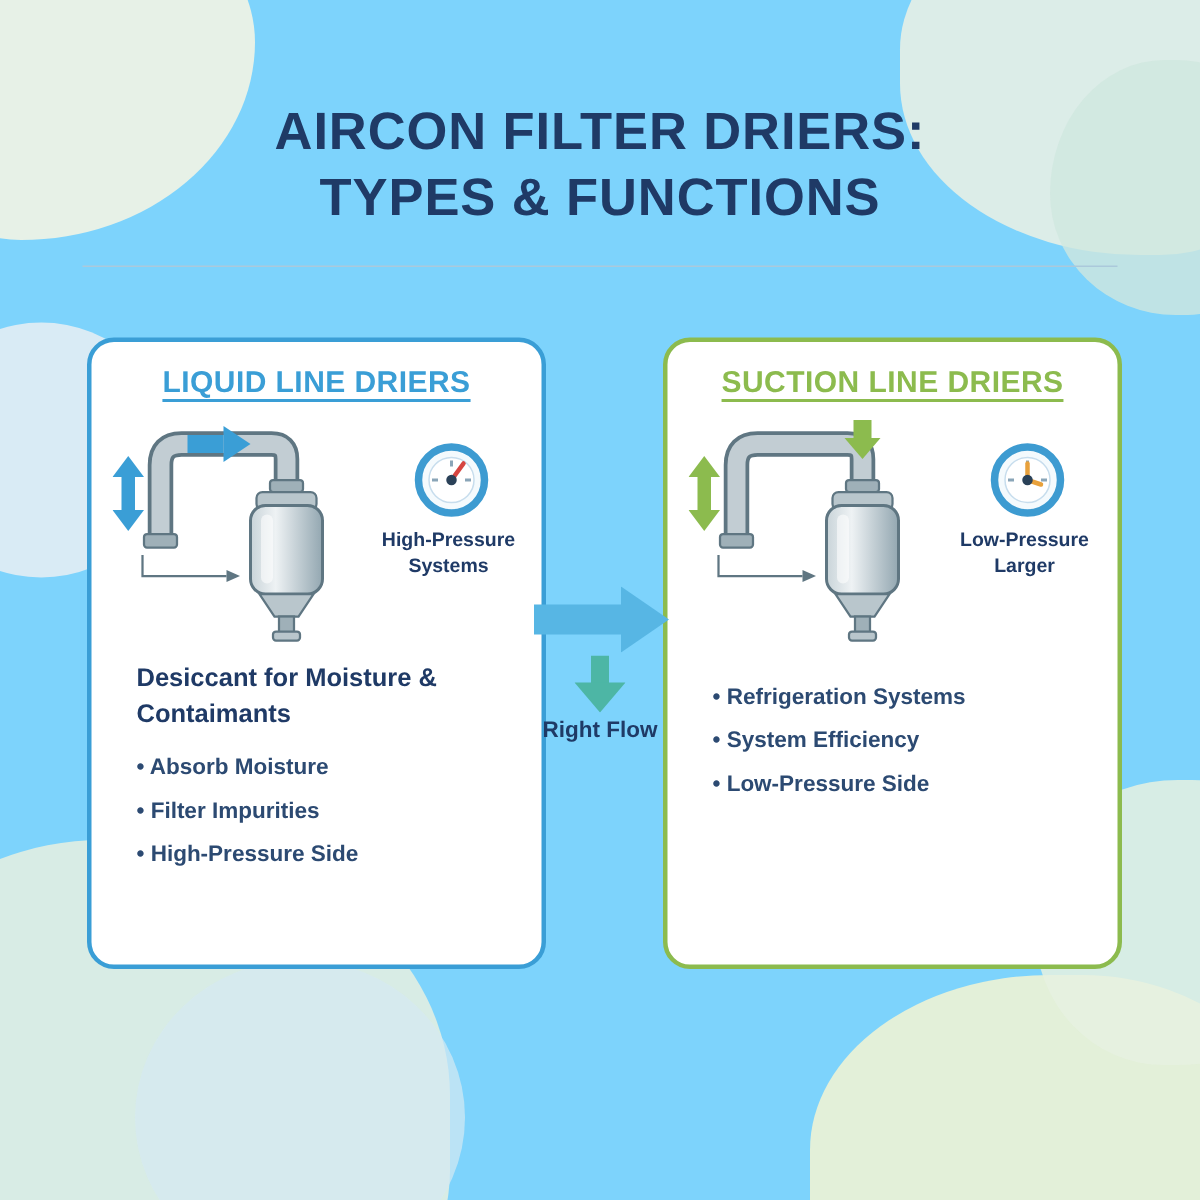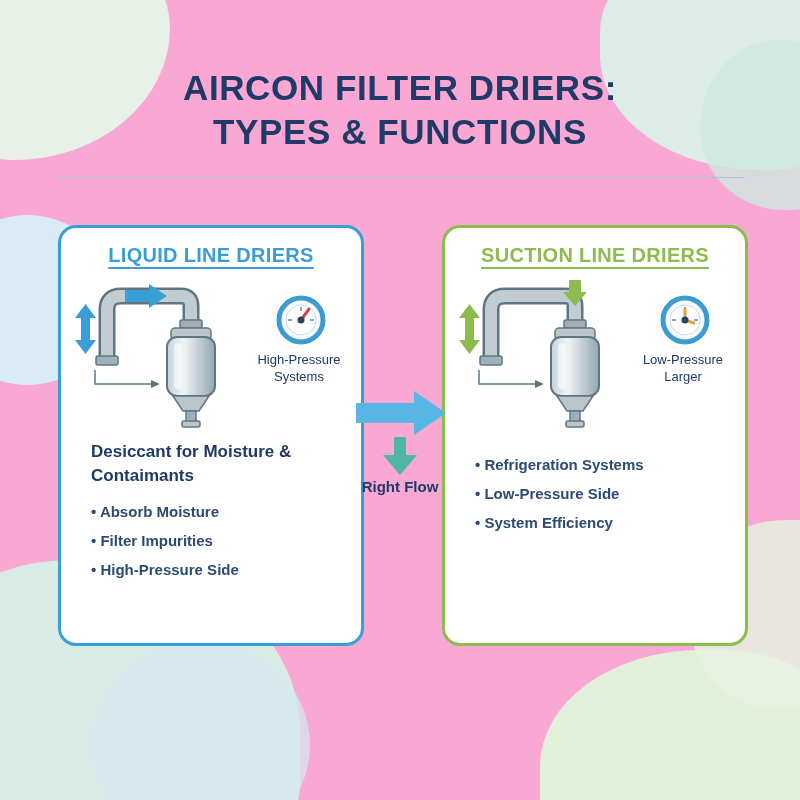--- a/index.html
+++ b/index.html
@@ -1,17 +1,17 @@
 <!DOCTYPE html>
 <html style="--navy: #1f3a66; --accent-left: #3a9ed6; --accent-right: #8cbb4e; --flow-right-color: #57b6e4; --flow-down-color: #4db6a5;"><head>
 <meta charset="utf-8">
 <style>
   html,body{margin:0;padding:0;}
   body{font-family:"Liberation Sans",sans-serif;background:#ffffff;}
-  .page{position:relative;width:800px;height:800px;overflow:hidden;background:#f9a8d4;}
+  .page{position:relative;width:800px;height:800px;overflow:hidden;background:#7dd3fc;}
 
   
   .blob{position:absolute;z-index:0;}
   .blob-tl{left:-90px;top:-80px;width:260px;height:240px;background:#e7f1e7;border-radius:45% 55% 60% 40%/50% 45% 55% 50%;}
   .blob-tr{left:600px;top:-70px;width:280px;height:240px;background:#dcede8;border-radius:55% 45% 40% 60%/45% 55% 50% 50%;}
   .blob-tr2{left:700px;top:40px;width:160px;height:170px;background:#cfe7df;border-radius:50% 50% 45% 55%/55% 45% 50% 50%;opacity:.8;}
   .blob-lm{left:-60px;top:215px;width:175px;height:170px;background:#d9ebf5;border-radius:50%;}
   .blob-bl{left:-120px;top:560px;width:420px;height:380px;background:#d8ece5;border-radius:48% 52% 55% 45%/52% 48% 45% 55%;}
   .blob-bl2{left:90px;top:640px;width:220px;height:210px;background:#d5e9f2;border-radius:50%;opacity:.7;}
   .blob-br{left:540px;top:650px;width:330px;height:260px;background:#e3f0d9;border-radius:52% 48% 45% 55%/48% 52% 55% 45%;}
@@ -31,21 +31,21 @@
               text-decoration:underline;text-underline-offset:5px;text-decoration-thickness:2px;}
   .card-left .card-title{color:var(--accent-left,#3a9ed6);}
   .card-right .card-title{color:var(--accent-right,#8cbb4e);}
 
   .drier{position:absolute;left:14px;top:52px;}
   .card-left  .arrow-top-down{display:none;}
   .card-right .arrow-top-right{display:none;}
 
   .gauge{position:absolute;left:214px;top:66px;}
   .badge{position:absolute;left:180px;top:124px;width:116px;text-align:center;
-         font-size:13px;font-weight:400;color:var(--navy,#1f3a66);line-height:1.3;}
+         font-size:13px;font-weight:700;color:var(--navy,#1f3a66);line-height:1.3;}
 
   .card-text{position:absolute;left:30px;right:16px;}
   .card-left  .card-text{top:212px;}
   .card-right .card-text{top:228px;}
   .card-heading{font-size:17px;font-weight:700;color:var(--navy,#1f3a66);line-height:1.4;margin:0 0 15px 0;}
   .bullets{list-style:none;margin:0;padding:0;font-size:15px;font-weight:600;color:#2c4a72;}
   .bullets li{margin:0 0 12px 0;}
   .bullets li::before{content:"•  ";}
 
   .flow-right{position:absolute;left:356px;top:391px;z-index:1;}
@@ -183,22 +183,22 @@
       <line x1="35" y1="26" x2="39" y2="26" stroke="#8aa5b8" stroke-width="2"></line>
       <line x1="26" y1="26" x2="26" y2="15" stroke="#e8a13c" stroke-width="3" stroke-linecap="round"></line>
       <line x1="26" y1="26" x2="35" y2="29" stroke="#e8a13c" stroke-width="3" stroke-linecap="round"></line>
       <circle cx="26" cy="26" r="3.5" fill="#2a4158"></circle>
     </svg>
     <div class="badge">Low-Pressure Larger</div>
 
     <div class="card-text">
       <ul class="bullets">
         <li>Refrigeration Systems</li>
+        <li>System Efficiency</li>
         <li>Low-Pressure Side</li>
-        <li>System Efficiency</li>
       </ul>
     </div>
   </div>
 
   <svg class="flow-right" width="90" height="44" viewBox="0 0 90 44">
     <rect x="0" y="12" width="58" height="20" style="fill:var(--flow-right-color,#57b6e4)"></rect>
     <polygon points="58,0 90,22 58,44" style="fill:var(--flow-right-color,#57b6e4)"></polygon>
   </svg>
   <svg class="flow-down" width="34" height="38" viewBox="0 0 34 38">
     <rect x="11" y="0" width="12" height="20" style="fill:var(--flow-down-color,#4db6a5)"></rect>

